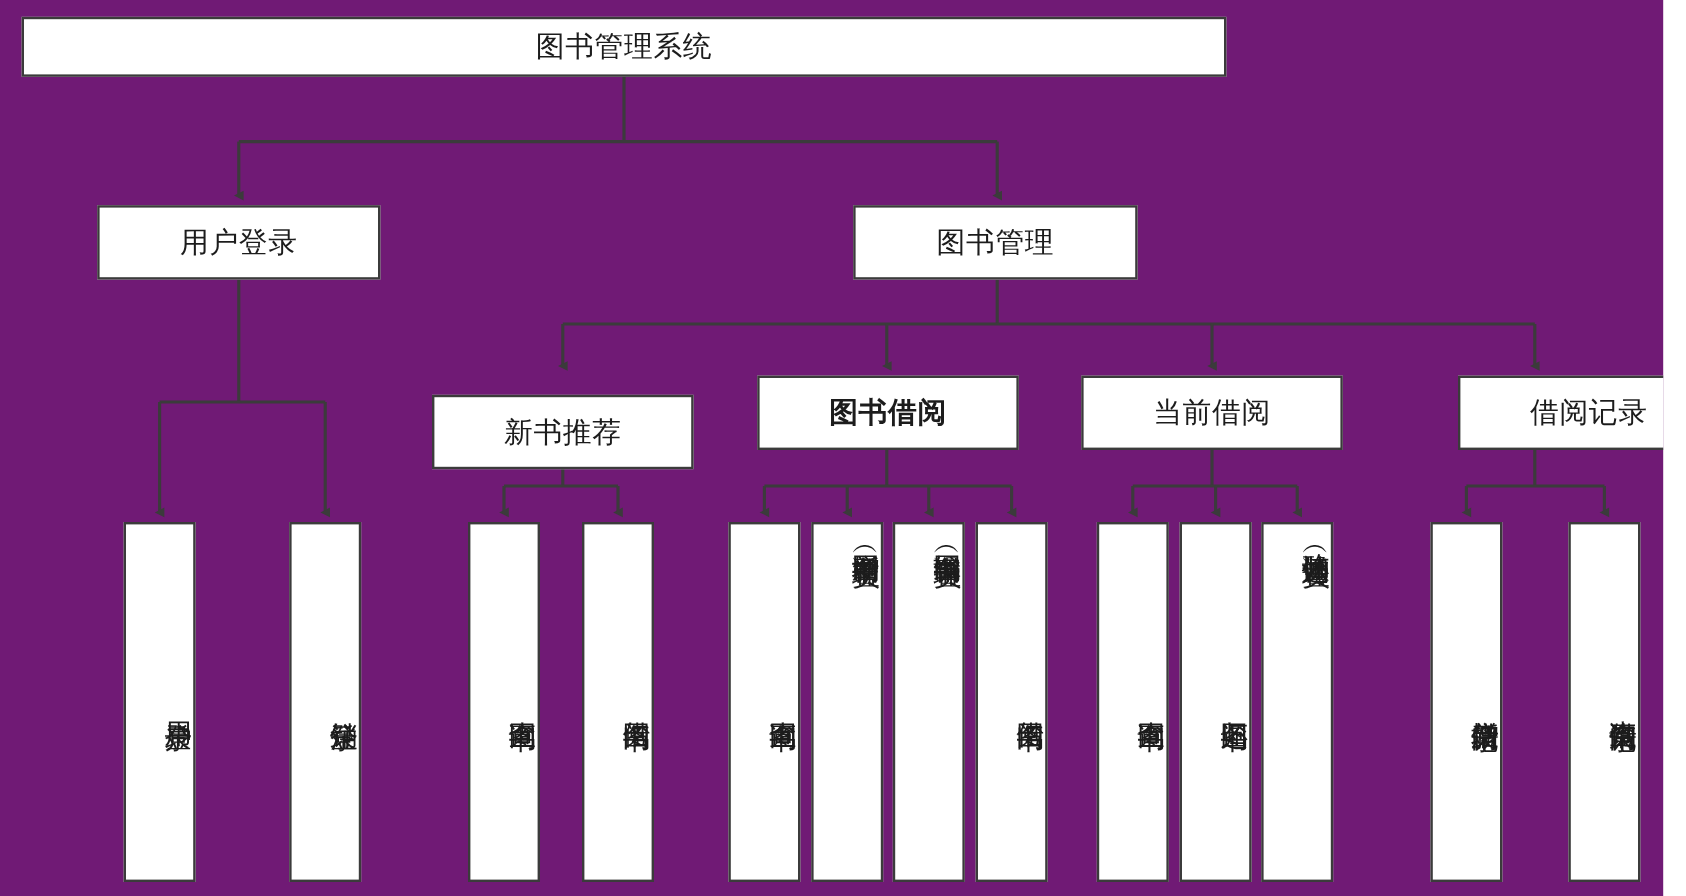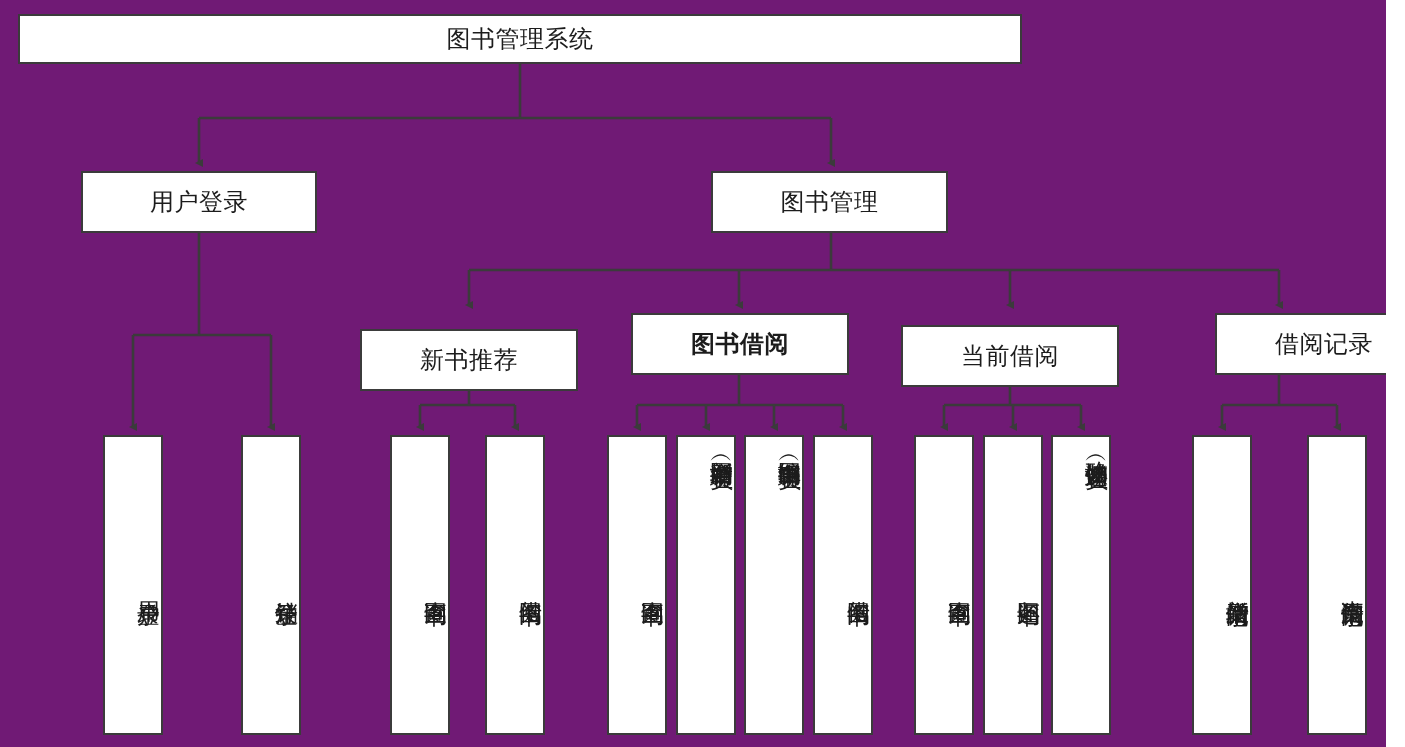--- a/index.html
+++ b/index.html
@@ -137,21 +137,21 @@
   </div>
 
   <div class="node horiz" style="left:360px; top:313px; width:218px; height:62px;margin-top:16px;">
     <span>新书推荐</span>
   </div>
 
   <div class="node horiz" style="left:631px; top:313px; width:218px; height:62px;font-weight:bold;">
     <span>图书借阅</span>
   </div>
 
-  <div class="node horiz" style="left:901px; top:313px; width:218px; height:62px;margin-top:12px;">
+  <div class="node horiz" style="left:901px; top:313px; width:218px; height:62px;">
     <span>当前借阅</span>
   </div>
 
   <div class="node horiz" style="left:1170px; top:313px; width:218px; height:62px;margin-left:45px;">
     <span>借阅记录</span>
   </div>
 
   <div class="node vert leaf-center" style="left:103px; top:435px; width:60px; height:300px;">
     <span>用户登录</span>
   </div>

